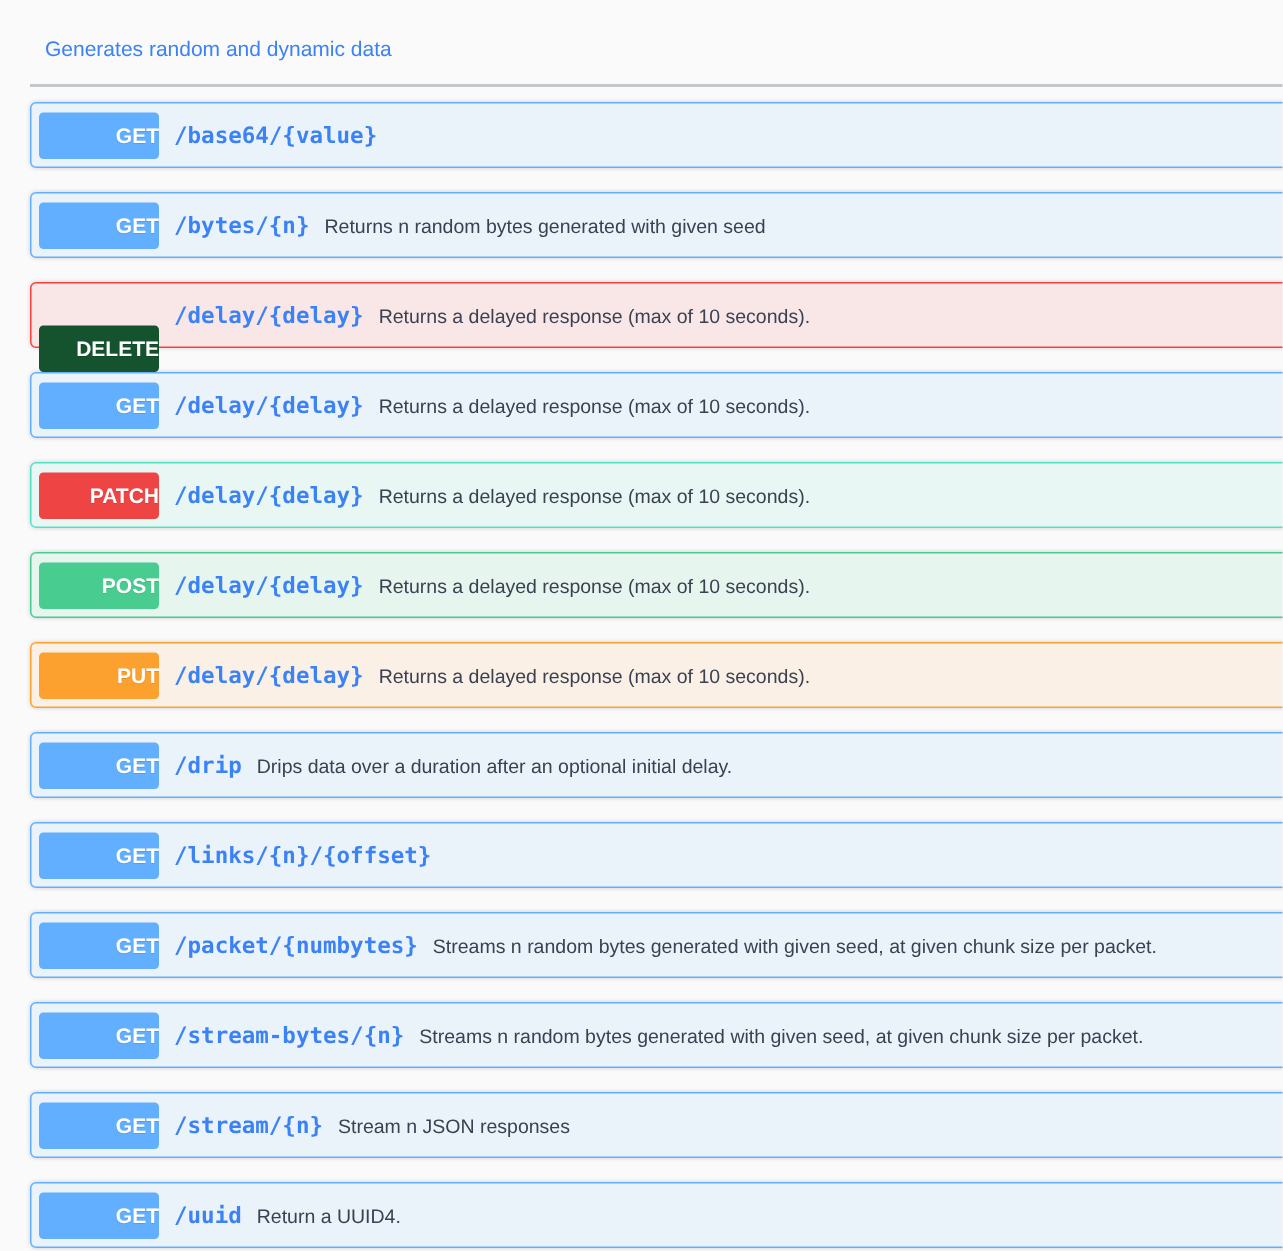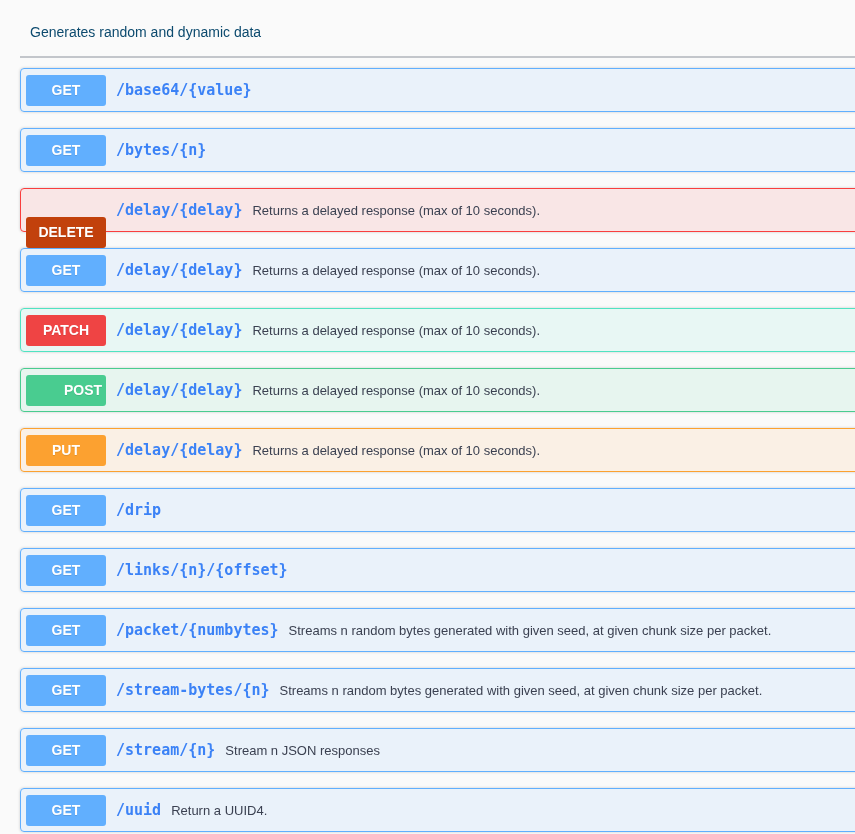--- a/index.html
+++ b/index.html
@@ -27,21 +27,21 @@
   .tag-title {
     margin: 0;
     font-size: 24px;
     font-weight: 700;
     color: #3b4151;
     line-height: 28px;
   }
   .tag-desc {
     margin: 0;
     font-size: 14px;
-    color: #0c4a6e;
+    color: #3b82f6;
   }
   .tag-divider {
     height: 2px;
     background: #c3c6cb;
     margin-bottom: 10px;
   }
   .operations { }
   .opblock {
     display: flex;
     align-items: center;
@@ -56,21 +56,21 @@
   .method {
     flex: 0 0 80px;
     width: 80px;
     height: 31px;
     border: none;
     border-radius: 3px;
     color: #fff;
     font-family: "Liberation Sans", sans-serif;
     font-size: 14px;
     font-weight: 700;
-    text-align: center;
+    text-align: right;
     text-shadow: 0 1px 0 rgba(0,0,0,.1);
     cursor: pointer;
     padding: 0;
   }
   .path {
     margin: 0 10px;
     font-family: "DejaVu Sans Mono", monospace;
     font-size: 15px;
     font-weight: 700;
     color: #3b82f6;
@@ -93,24 +93,25 @@
   <div class="tag-divider"></div>
   <div class="operations" id="operations">
   <div class="opblock" style="border-color: rgb(97, 175, 254); background: rgba(97, 175, 254, 0.1);">
     <button class="method" style="background: rgb(97, 175, 254);">GET</button>
     <span class="path">/base64/{value}</span>
   </div>
 
   <div class="opblock" style="border-color: rgb(97, 175, 254); background: rgba(97, 175, 254, 0.1);">
     <button class="method" style="background: rgb(97, 175, 254);">GET</button>
     <span class="path">/bytes/{n}</span>
+    <span class="desc">Returns n random bytes generated with given seed</span>
   </div>
 
   <div class="opblock" style="border-color: rgb(249, 62, 62); background: rgba(249, 62, 62, 0.1);">
-    <button class="method" style="background: #c2410c; margin-top: 44px;">DELETE</button>
+    <button class="method" style="background: #14532d; margin-top: 44px;">DELETE</button>
     <span class="path">/delay/{delay}</span>
     <span class="desc">Returns a delayed response (max of 10 seconds).</span>
   </div>
 
   <div class="opblock" style="border-color: rgb(97, 175, 254); background: rgba(97, 175, 254, 0.1);">
     <button class="method" style="background: rgb(97, 175, 254);">GET</button>
     <span class="path">/delay/{delay}</span>
     <span class="desc">Returns a delayed response (max of 10 seconds).</span>
   </div>
 
@@ -128,20 +129,21 @@
 
   <div class="opblock" style="border-color: rgb(252, 161, 48); background: rgba(252, 161, 48, 0.1);">
     <button class="method" style="background: rgb(252, 161, 48);">PUT</button>
     <span class="path">/delay/{delay}</span>
     <span class="desc">Returns a delayed response (max of 10 seconds).</span>
   </div>
 
   <div class="opblock" style="border-color: rgb(97, 175, 254); background: rgba(97, 175, 254, 0.1);">
     <button class="method" style="background: rgb(97, 175, 254);">GET</button>
     <span class="path">/drip</span>
+    <span class="desc">Drips data over a duration after an optional initial delay.</span>
   </div>
 
   <div class="opblock" style="border-color: rgb(97, 175, 254); background: rgba(97, 175, 254, 0.1);">
     <button class="method" style="background: rgb(97, 175, 254);">GET</button>
     <span class="path">/links/{n}/{offset}</span>
   </div>
 
   <div class="opblock" style="border-color: rgb(97, 175, 254); background: rgba(97, 175, 254, 0.1);">
     <button class="method" style="background: rgb(97, 175, 254);">GET</button>
     <span class="path">/packet/{numbytes}</span>

